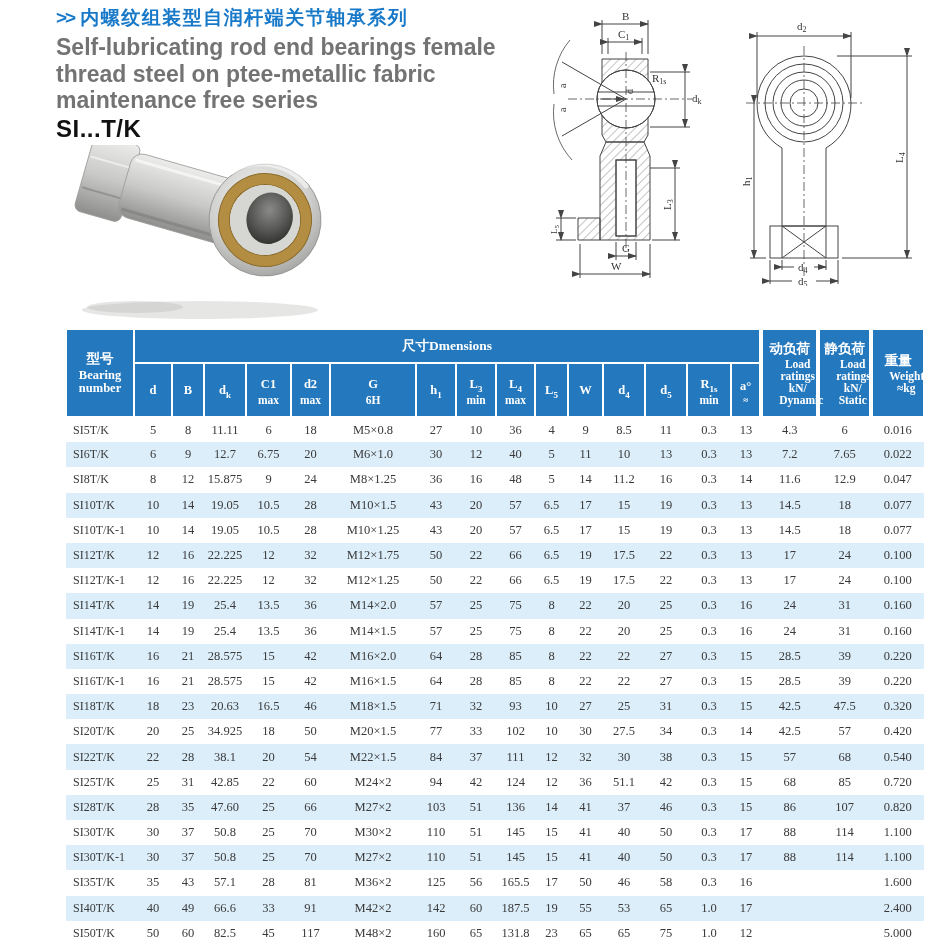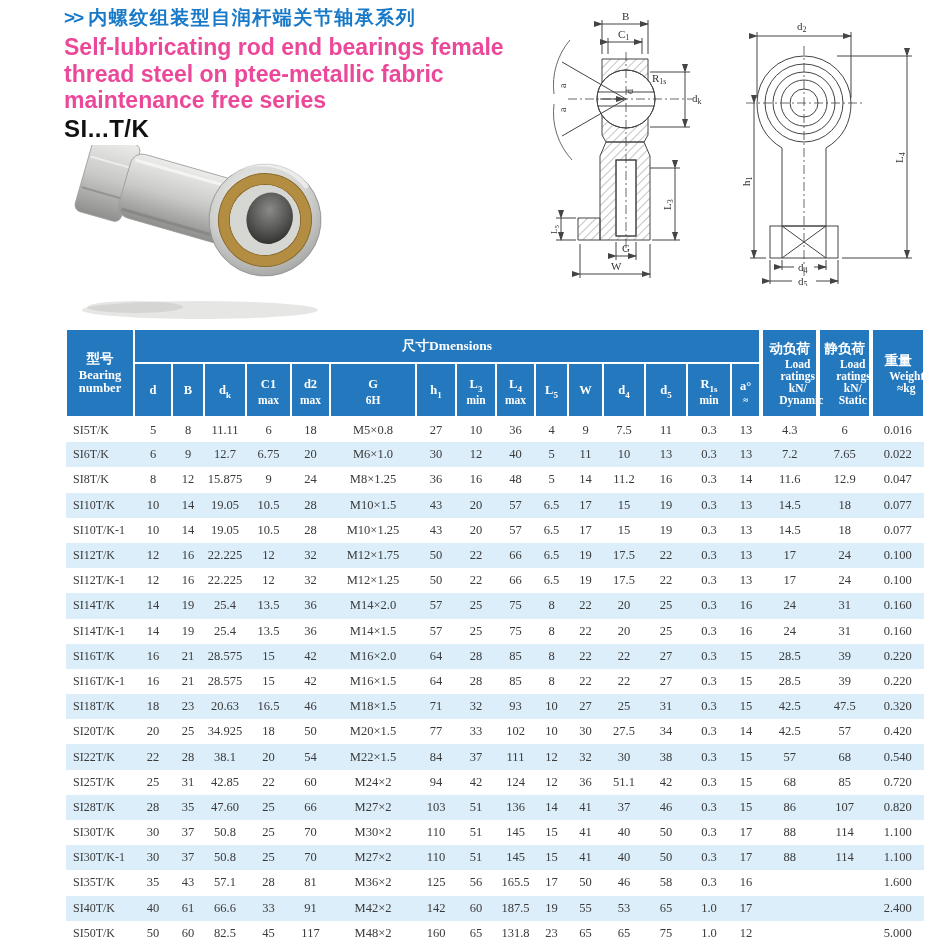--- a/index.html
+++ b/index.html
@@ -2,26 +2,26 @@
 <html><head>
 <meta charset="utf-8">
 <style>
   * { margin:0; padding:0; box-sizing:border-box; }
   html,body { background:#fff; }
   .page {
     position:relative; width:945px; height:945px; overflow:hidden;
     background:#fff; font-family:"Liberation Serif", serif; color:#333;
   }
   
-  .doc-header { position:absolute; left:64px; top:5px; width:480px; }
+  .doc-header { position:absolute; left:56px; top:5px; width:480px; }
   .title-cn { font-family:"Liberation Sans", sans-serif; font-weight:bold;
               font-size:19px; color:#1879c8; letter-spacing:1.5px; white-space:nowrap; }
   .title-cn .chev { letter-spacing:-2px; margin-right:6px; }
   .title-en { font-family:"Liberation Sans", sans-serif; font-weight:bold;
-              font-size:23px; line-height:26.5px; color:#ec4899; margin-top:3px; }
+              font-size:23px; line-height:26.5px; color:#737373; margin-top:3px; }
   .series   { font-family:"Liberation Sans", sans-serif; font-weight:bold;
               font-size:24px; color:#111; margin-top:1px; letter-spacing:0.5px; }
   
   .photo    { position:absolute; left:70px;  top:145px; }
   .drawing1 { position:absolute; left:540px; top:2px; }
   .drawing2 { position:absolute; left:742px; top:8px; }
   svg text { font-family:"Liberation Serif", serif; fill:#333; }
   
   .spec-table { position:absolute; left:65px; top:328px; width:858px;
                 border-collapse:collapse; table-layout:fixed; }
@@ -296,21 +296,21 @@
           <td>8</td>
           <td>11.11</td>
           <td>6</td>
           <td>18</td>
           <td>M5×0.8</td>
           <td>27</td>
           <td>10</td>
           <td>36</td>
           <td>4</td>
           <td>9</td>
-          <td>7.5</td>
+          <td>8.5</td>
           <td>11</td>
           <td>0.3</td>
           <td>13</td>
           <td>4.3</td>
           <td>6</td>
           <td>0.016</td>
         </tr>
         <tr>
           <td class="c-bearing">SI6T/K</td>
           <td>6</td>
@@ -685,21 +685,21 @@
           <td>58</td>
           <td>0.3</td>
           <td>16</td>
           <td></td>
           <td></td>
           <td>1.600</td>
         </tr>
         <tr>
           <td class="c-bearing">SI40T/K</td>
           <td>40</td>
-          <td>61</td>
+          <td>49</td>
           <td>66.6</td>
           <td>33</td>
           <td>91</td>
           <td>M42×2</td>
           <td>142</td>
           <td>60</td>
           <td>187.5</td>
           <td>19</td>
           <td>55</td>
           <td>53</td>

